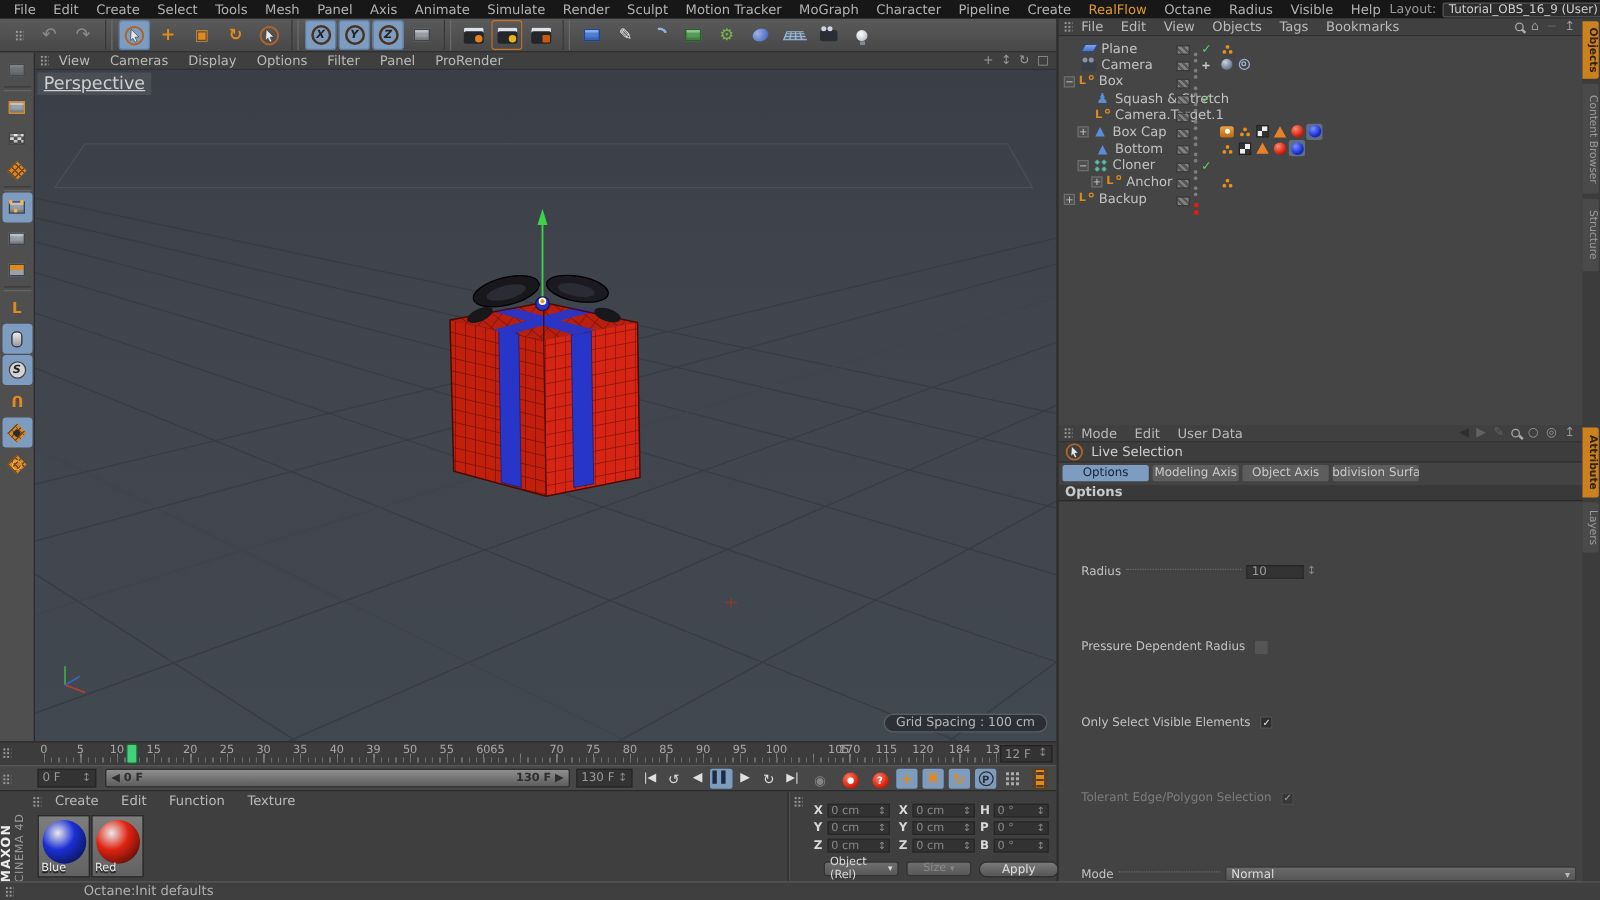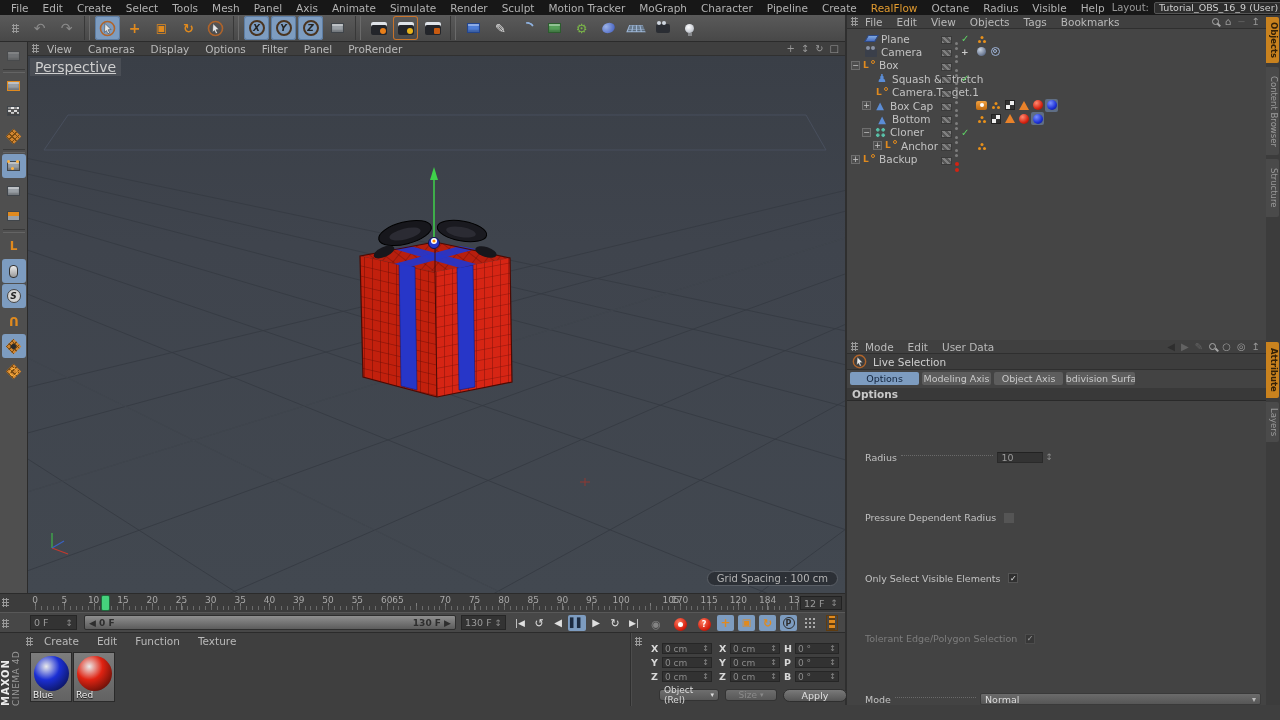--- a/index.html
+++ b/index.html
@@ -924,14 +924,18 @@
       <div class="pill dimp" style="left:94px;top:56px;width:52px">
         <span>Size</span>
         <span style="font-size:7px">▾</span>
       </div>
       <div id="apply-btn">
         <span>Apply</span>
       </div>
     </div>
   </div>
 
+  <div id="statusbar">
+    <span class="grip"></span>
+    <span id="status-text">Octane:Init defaults</span>
+  </div>
 
 </div>
 
 </body></html>

